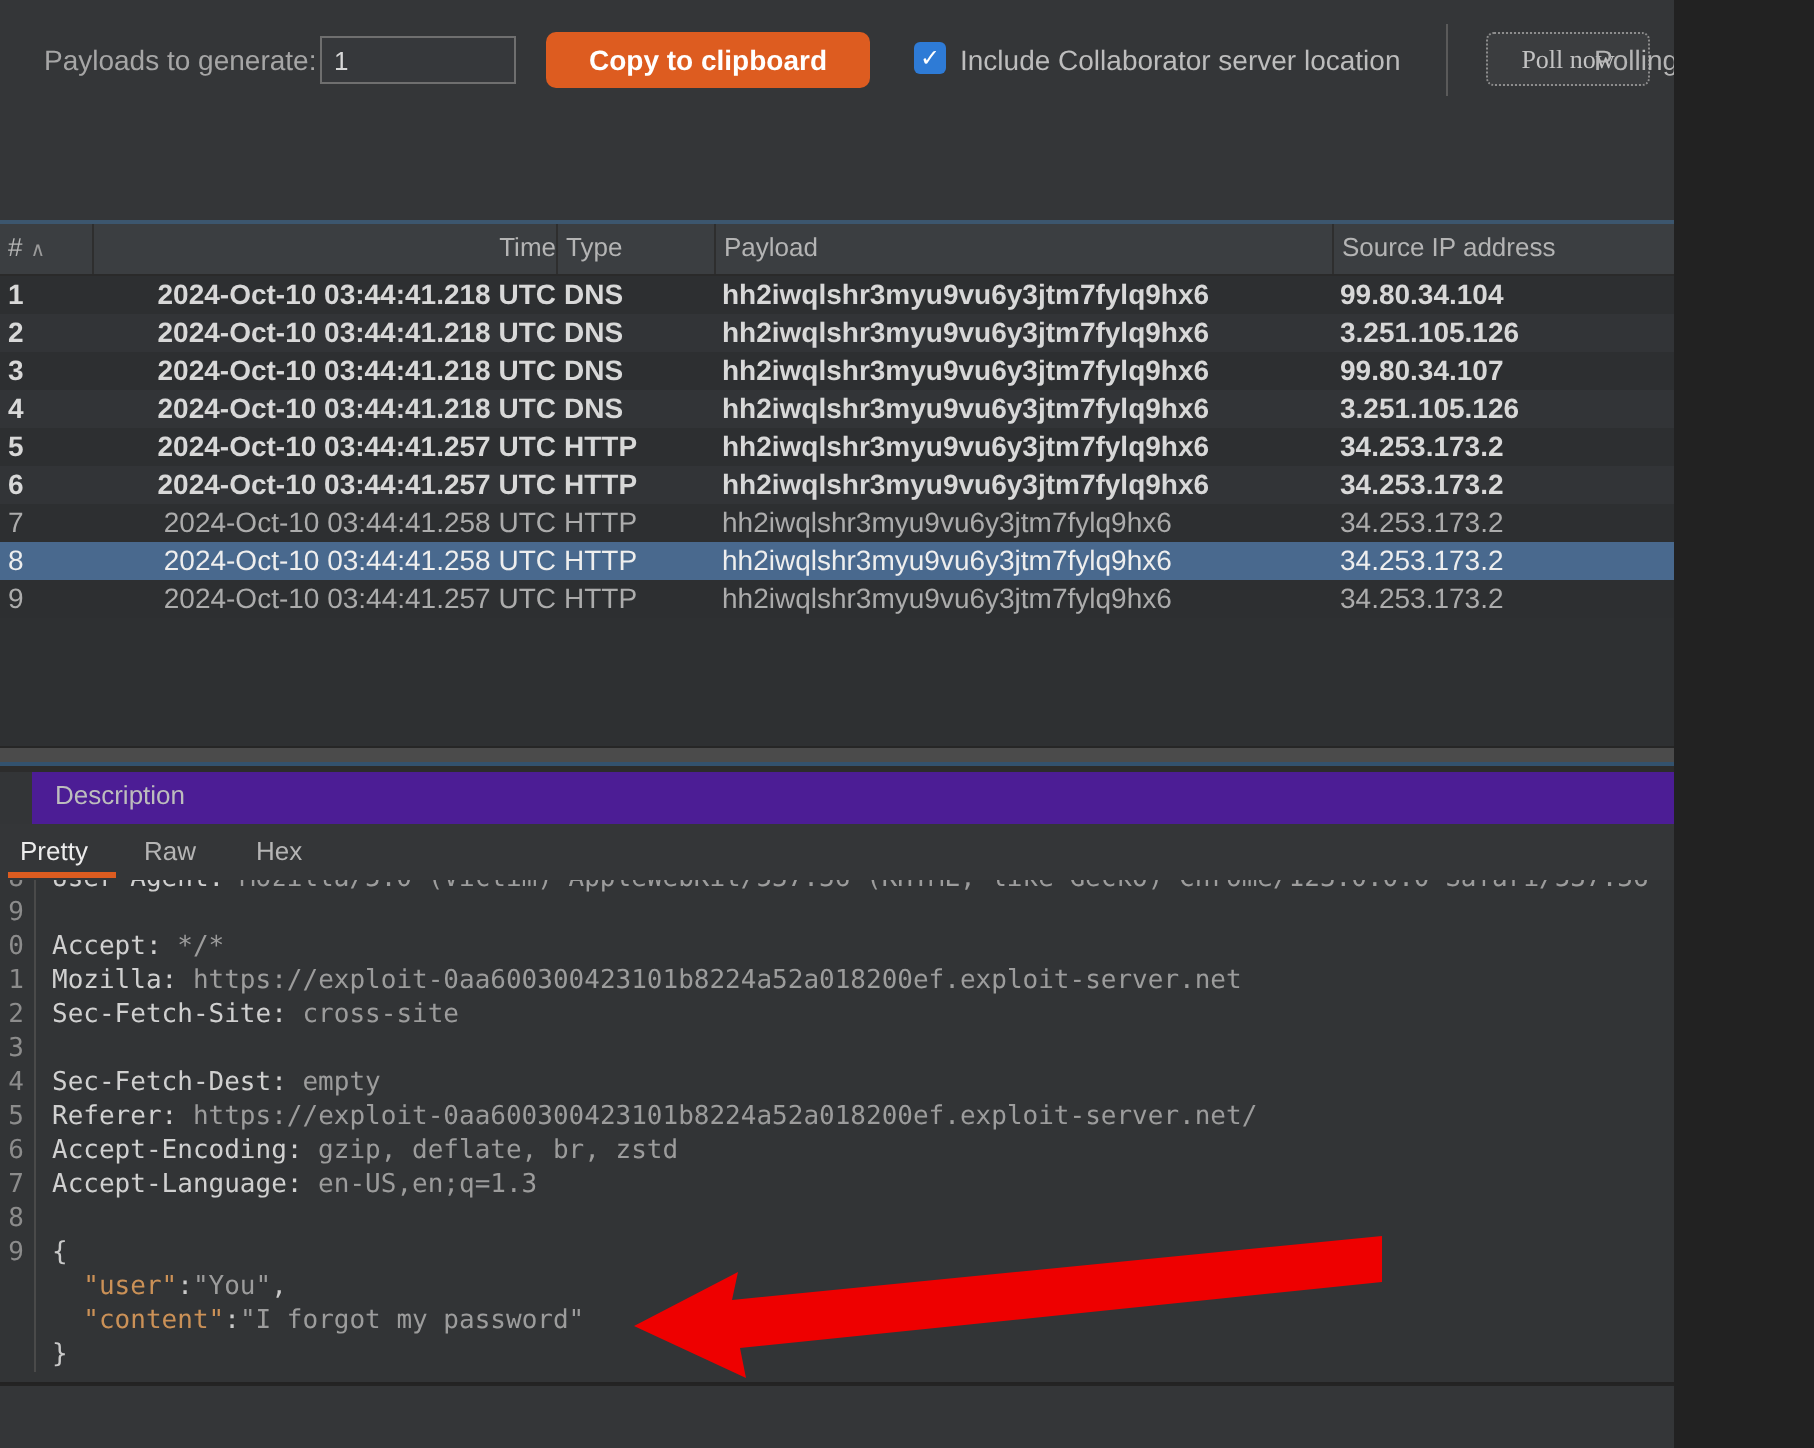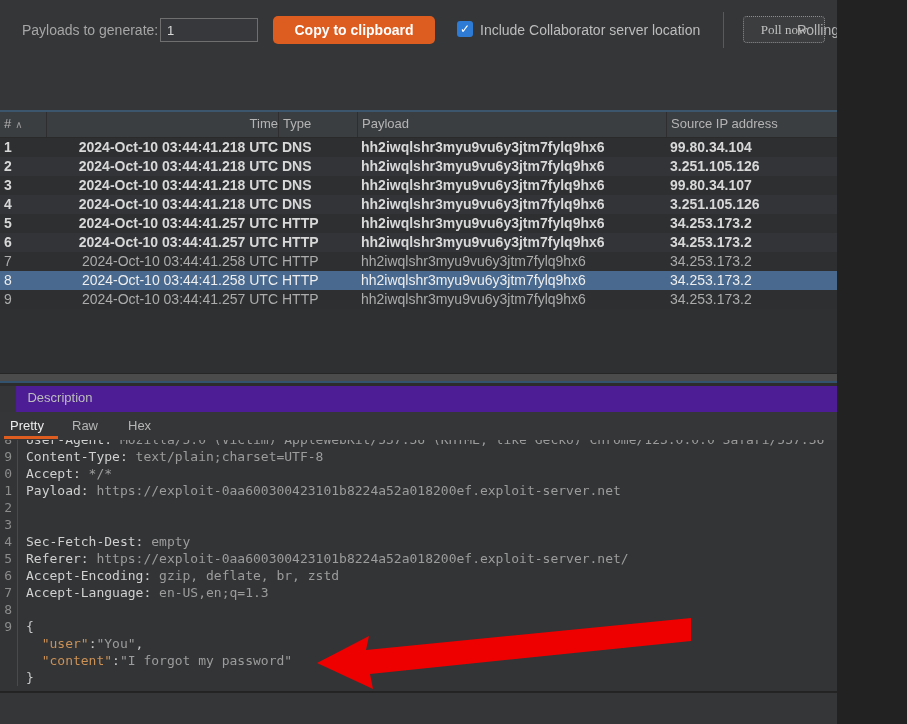--- a/index.html
+++ b/index.html
@@ -191,24 +191,24 @@
     <span class="vtab on" style="left:10px;width:42px;">Pretty</span>
     <span class="vtab" style="left:72px;width:32px;">Raw</span>
     <span class="vtab" style="left:128px;width:30px;">Hex</span>
 
   </div>
   <span class="scrollmarker"></span>
 
   <div class="editor">
     <div class="elines">
         <div class="eline"><span class="gut">8</span><span class="code"><span class="sg-n">User-Agent:</span><span class="sg-v"> Mozilla/5.0 (Victim) AppleWebKit/537.36 (KHTML, like Gecko) Chrome/123.0.0.0 Safari/537.36</span></span></div>
-        <div class="eline"><span class="gut">9</span><span class="code"><span class="sg-n">Content-Type:</span><span class="sg-v"> text/plain;charset=UTF-8</span></span></div>
+        <div class="eline"><span class="gut">9</span></div>
         <div class="eline"><span class="gut">0</span><span class="code"><span class="sg-n">Accept:</span><span class="sg-v"> */*</span></span></div>
-        <div class="eline"><span class="gut">1</span><span class="code"><span class="sg-n">Payload:</span><span class="sg-v"> https://exploit-0aa600300423101b8224a52a018200ef.exploit-server.net</span></span></div>
-        <div class="eline"><span class="gut">2</span></div>
+        <div class="eline"><span class="gut">1</span><span class="code"><span class="sg-n">Mozilla:</span><span class="sg-v"> https://exploit-0aa600300423101b8224a52a018200ef.exploit-server.net</span></span></div>
+        <div class="eline"><span class="gut">2</span><span class="code"><span class="sg-n">Sec-Fetch-Site:</span><span class="sg-v"> cross-site</span></span></div>
         <div class="eline"><span class="gut">3</span></div>
         <div class="eline"><span class="gut">4</span><span class="code"><span class="sg-n">Sec-Fetch-Dest:</span><span class="sg-v"> empty</span></span></div>
         <div class="eline"><span class="gut">5</span><span class="code"><span class="sg-n">Referer:</span><span class="sg-v"> https://exploit-0aa600300423101b8224a52a018200ef.exploit-server.net/</span></span></div>
         <div class="eline"><span class="gut">6</span><span class="code"><span class="sg-n">Accept-Encoding:</span><span class="sg-v"> gzip, deflate, br, zstd</span></span></div>
         <div class="eline"><span class="gut">7</span><span class="code"><span class="sg-n">Accept-Language:</span><span class="sg-v"> en-US,en;q=1.3</span></span></div>
         <div class="eline"><span class="gut">8</span><span class="code"></span></div>
         <div class="eline"><span class="gut">9</span><span class="code"><span class="sg-p">{</span></span></div>
         <div class="eline"><span class="gut"></span><span class="code"><span class="sg-p">  </span><span class="sg-k">"user"</span><span class="sg-p">:</span><span class="sg-v">"You"</span><span class="sg-p">,</span></span></div>
         <div class="eline"><span class="gut"></span><span class="code"><span class="sg-p">  </span><span class="sg-k">"content"</span><span class="sg-p">:</span><span class="sg-v">"I forgot my password"</span></span></div>
         <div class="eline"><span class="gut"></span><span class="code"><span class="sg-p">}</span></span></div>

